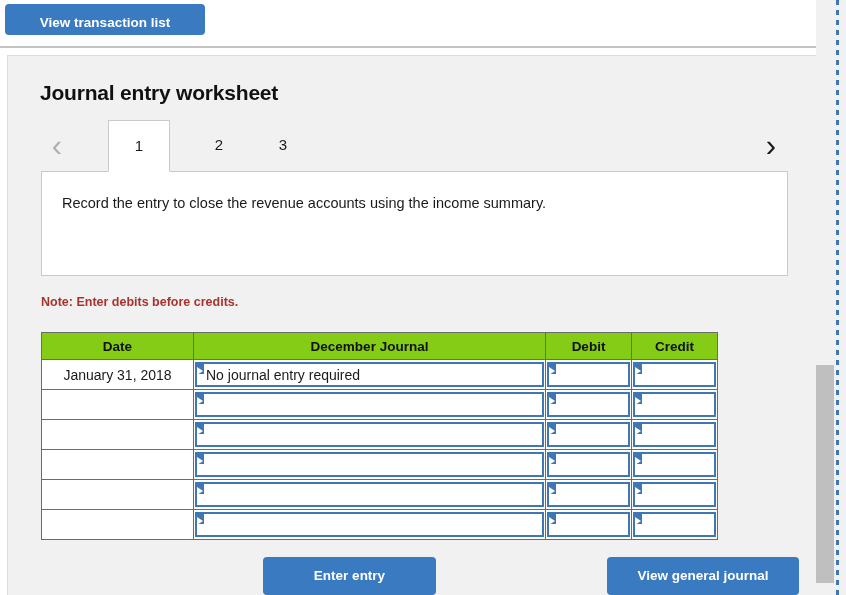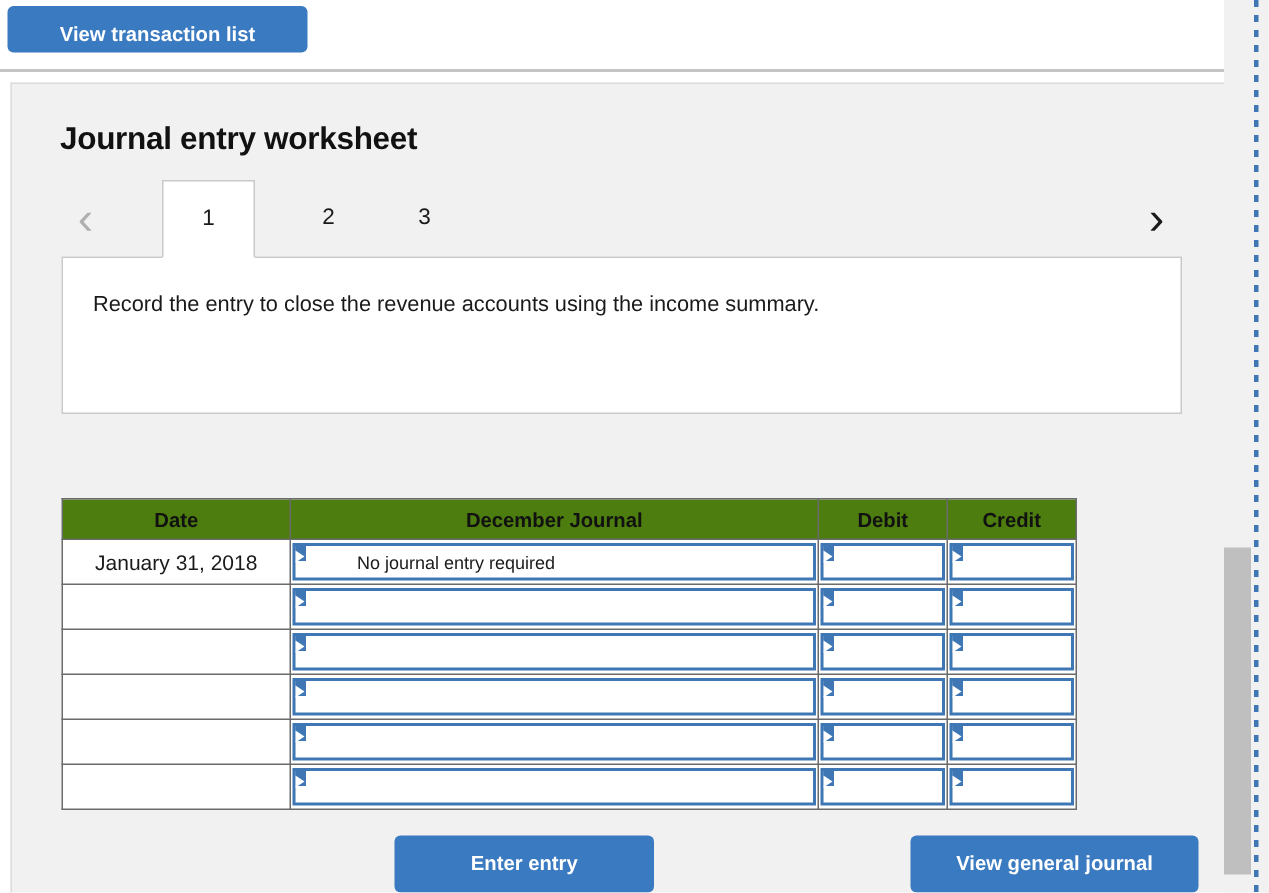--- a/index.html
+++ b/index.html
@@ -133,21 +133,21 @@
 
   
   #journal-table {
     position: absolute;
     left: 33px; top: 276px;
     border-collapse: collapse;
     table-layout: fixed;
     background: #ffffff;
   }
   #journal-table th {
-    background: #4d7c0f;
+    background: #84cc16;
     border: 1px solid #6b6b6b;
     font-size: 13.5px;
     font-weight: bold;
     color: #111111;
     height: 26px;
     padding: 0;
     text-align: center;
   }
   #journal-table td {
     border: 1px solid #6b6b6b;
@@ -198,24 +198,23 @@
     border-top: 4px solid transparent;
     border-bottom: 4px solid transparent;
     border-left: 6px solid #ffffff;
   }
   .input-text {
     position: absolute;
     left: 9px; top: 0;
     height: 100%;
     display: flex;
     align-items: center;
-    font-size: 12px;
+    font-size: 14px;
     color: #1a1a1a;
     white-space: nowrap;
-    margin-left: 32px;
   }
 
   
   .action-button {
     position: absolute;
     height: 38px;
     background: #3a7ac0;
     border: none;
     border-radius: 4px;
     color: #ffffff;
@@ -275,20 +274,21 @@
     <div class="tab active" id="tab-1">1</div>
     <div class="tab" id="tab-2">2</div>
     <div class="tab" id="tab-3">3</div>
     <div id="next-arrow-button">›</div>
   </div>
 
   <div id="description-box">
     <div id="description-text">Record the entry to close the revenue accounts using the income summary.</div>
   </div>
 
+  <div id="note-text">Note: Enter debits before credits.</div>
 
   <table id="journal-table">
     <colgroup>
       <col class="col-date">
         <col class="col-gj">
         <col class="col-debit">
         <col class="col-credit">
     </colgroup>
     <thead>
       <tr>

